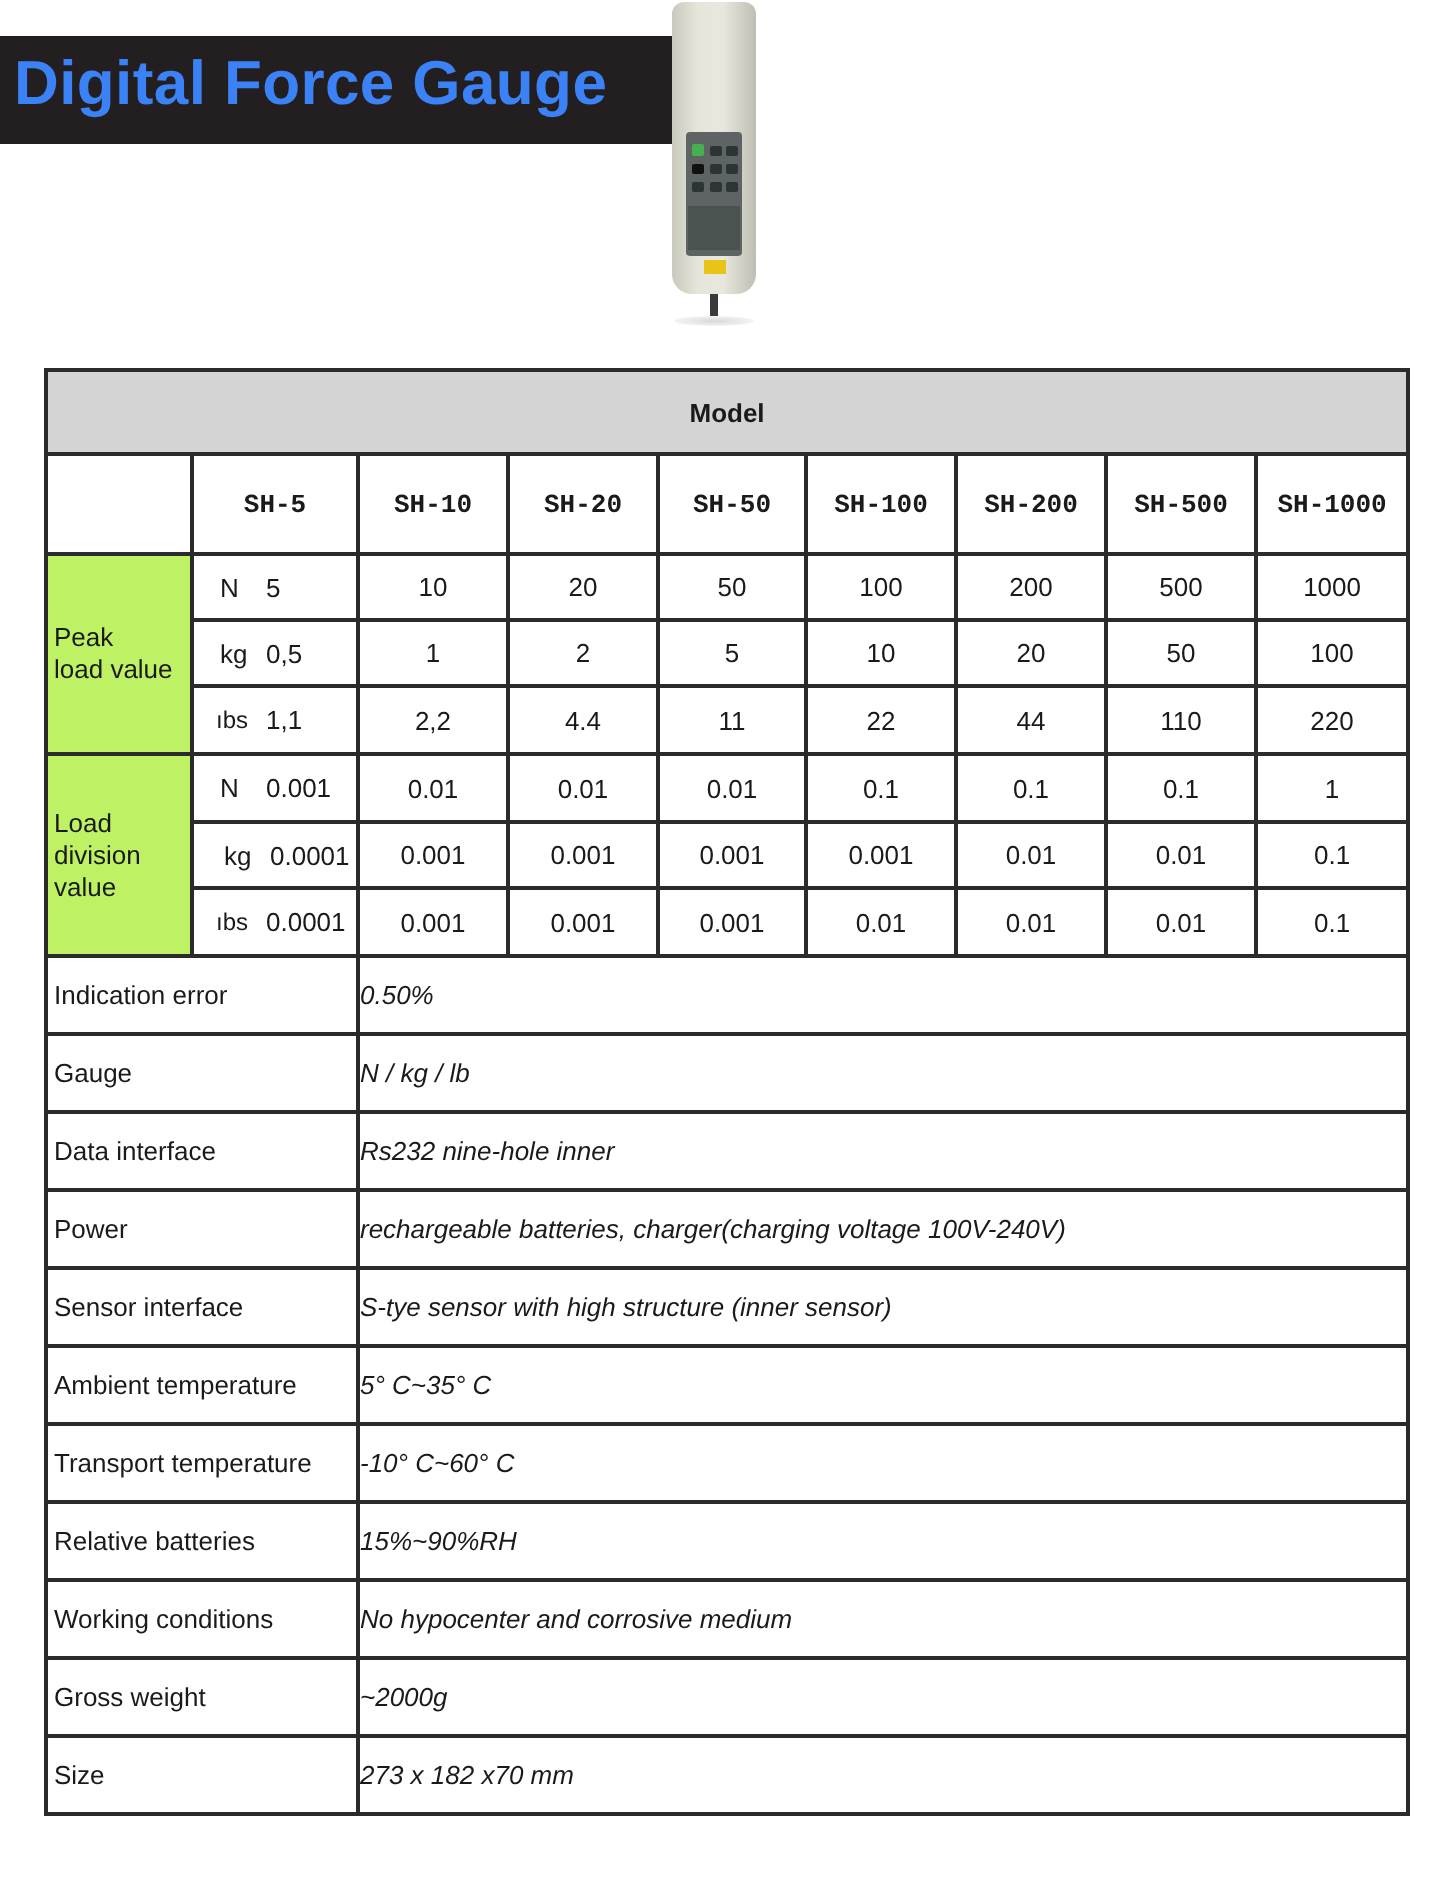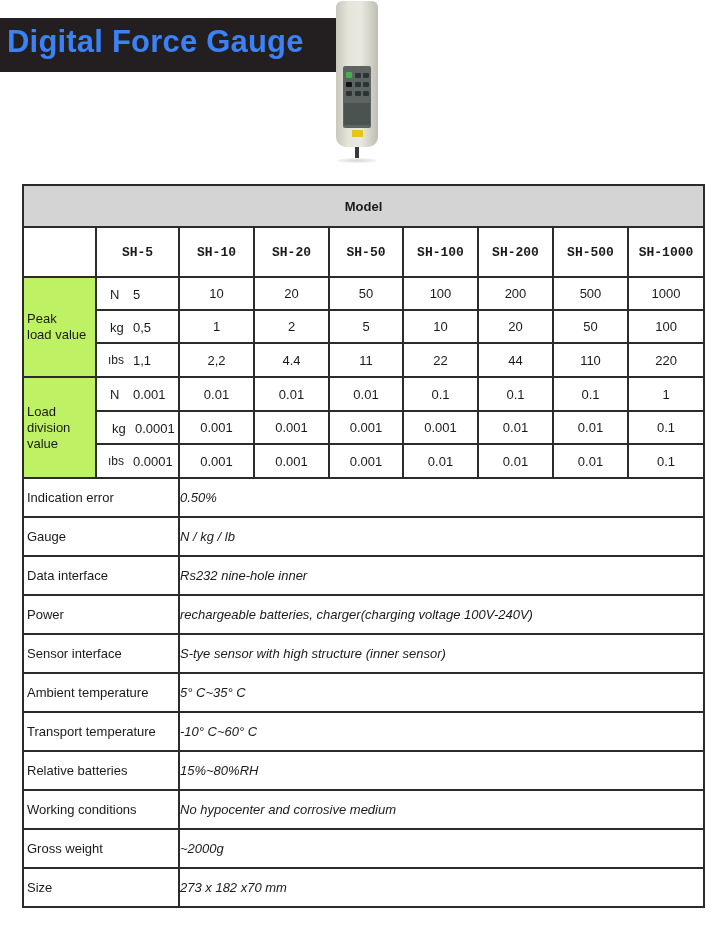--- a/index.html
+++ b/index.html
@@ -194,21 +194,21 @@
       <tr class="prow">
         <td class="plabel" colspan="2">Ambient temperature</td>
         <td class="pval" colspan="7">5° C~35° C</td>
       </tr>
       <tr class="prow">
         <td class="plabel" colspan="2">Transport temperature</td>
         <td class="pval" colspan="7">-10° C~60° C</td>
       </tr>
       <tr class="prow">
         <td class="plabel" colspan="2">Relative batteries</td>
-        <td class="pval" colspan="7">15%~80%RH</td>
+        <td class="pval" colspan="7">15%~90%RH</td>
       </tr>
       <tr class="prow">
         <td class="plabel" colspan="2">Working conditions</td>
         <td class="pval" colspan="7">No hypocenter and corrosive medium</td>
       </tr>
       <tr class="prow">
         <td class="plabel" colspan="2">Gross weight</td>
         <td class="pval" colspan="7">~2000g</td>
       </tr>
       <tr class="prow">

